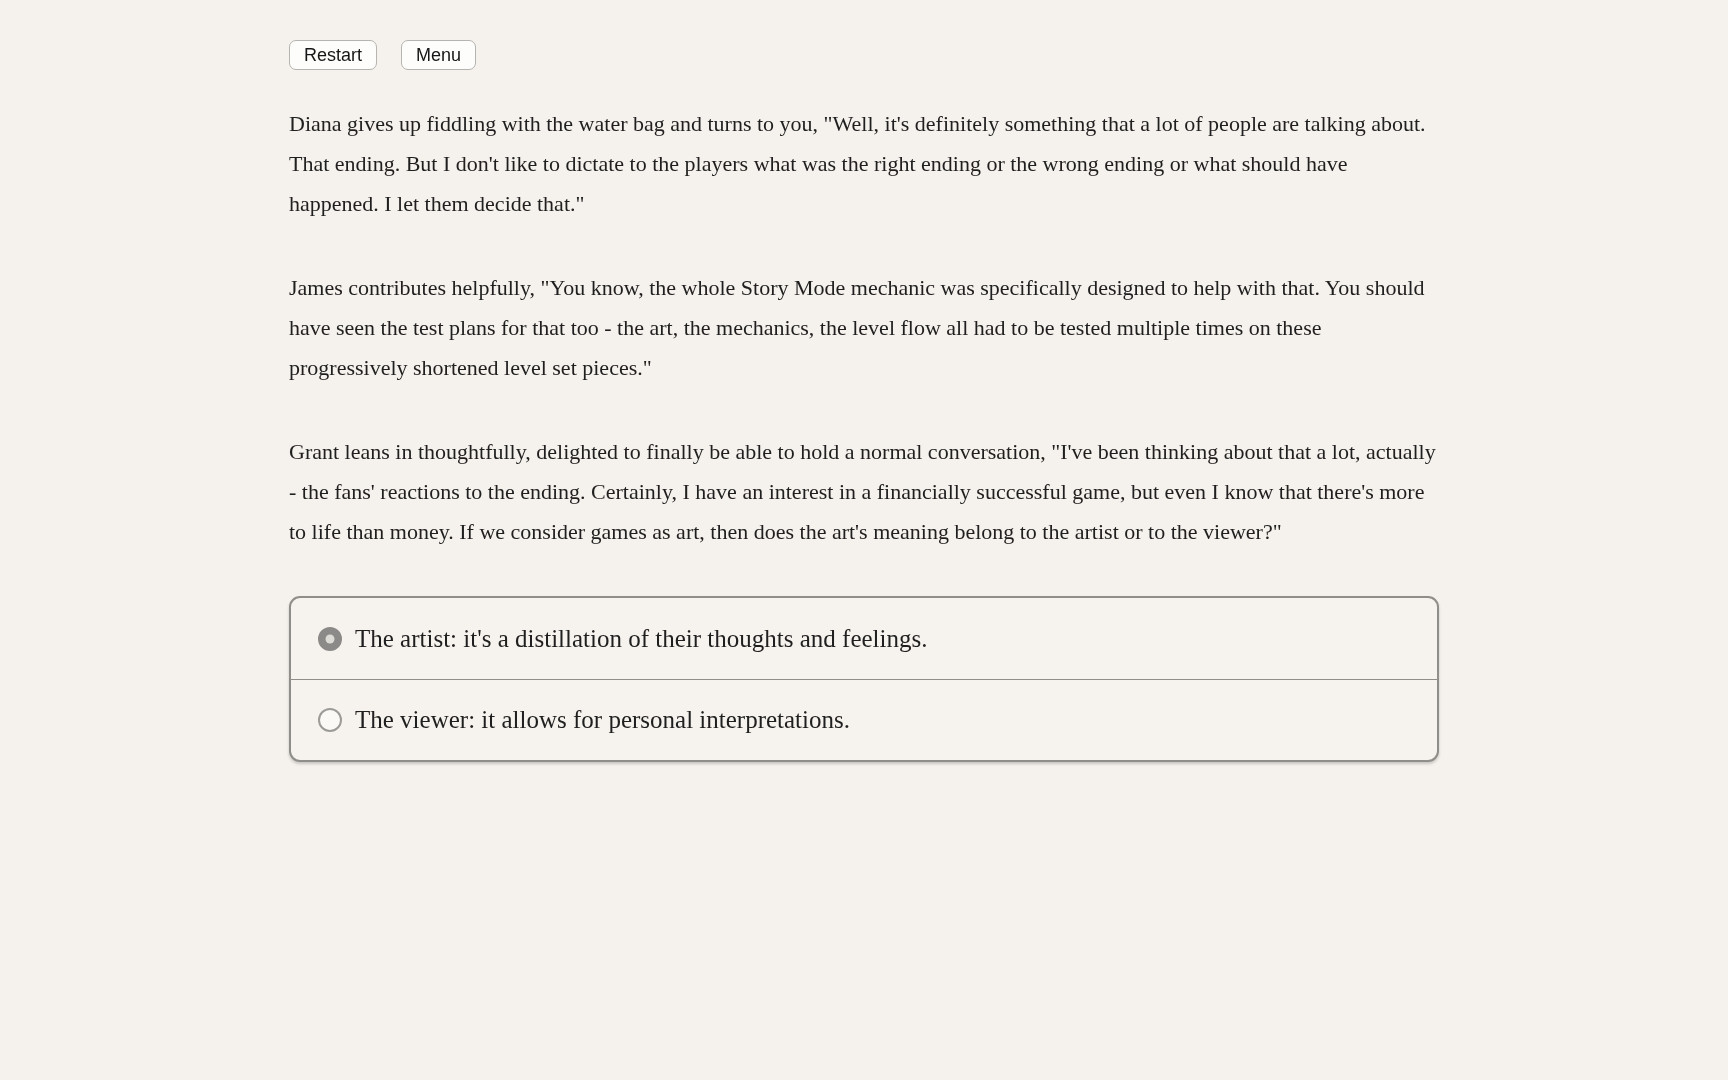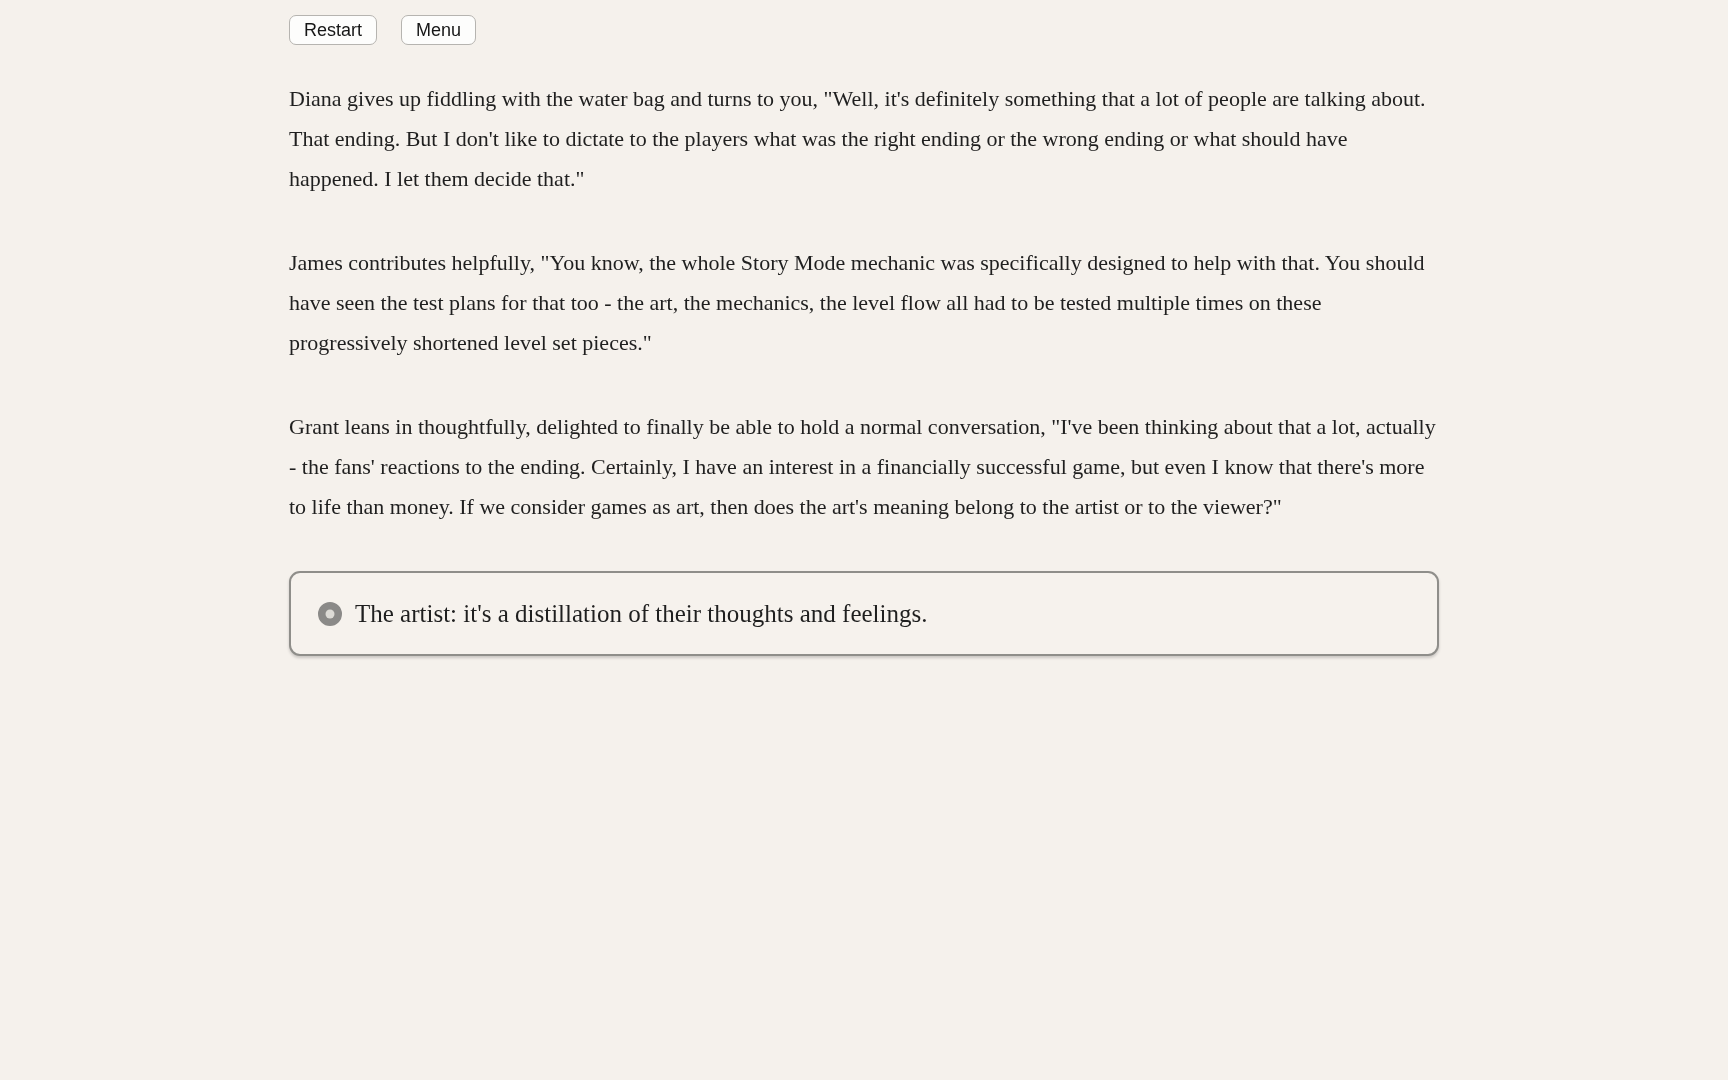--- a/index.html
+++ b/index.html
@@ -9,21 +9,21 @@
     height: 1080px;
     background: #f5f1ec;
     font-family: "Liberation Serif", "DejaVu Serif", serif;
     color: #1f1f1f;
     overflow: hidden;
   }
 
   .content-column {
     width: 1150px;
     margin: 0 auto;
-    padding-top: 15px;
+    padding-top: 40px;
   }
 
   
   .toolbar {
     display: flex;
     gap: 24px;
     margin-bottom: 34px;
   }
   .toolbar button {
     font-family: "Liberation Sans", sans-serif;
@@ -129,18 +129,22 @@
     <p>Grant leans in thoughtfully, delighted to finally be able to hold a normal conversation, "I've been thinking about that a lot, actually - the fans' reactions to the ending. Certainly, I have an interest in a financially successful game, but even I know that there's more to life than money. If we consider games as art, then does the art's meaning belong to the artist or to the viewer?"</p>
   </div>
 
   <div class="choice-box">
 
     <div class="choice-row">
       <span class="radio selected"></span>
       <span class="choice-label">The artist: it's a distillation of their thoughts and feelings.</span>
     </div>
 
+    <div class="choice-row">
+      <span class="radio"></span>
+      <span class="choice-label">The viewer: it allows for personal interpretations.</span>
+    </div>
 
 
   </div>
 
 
 </div>
 
 </body></html>

